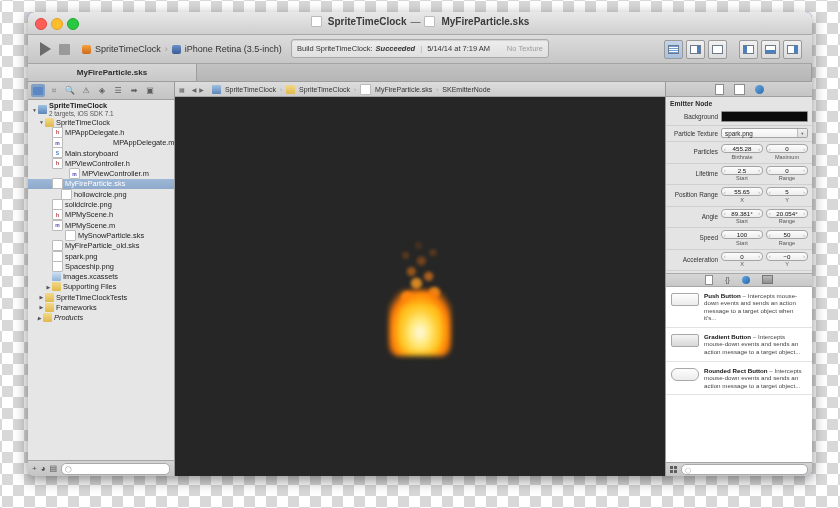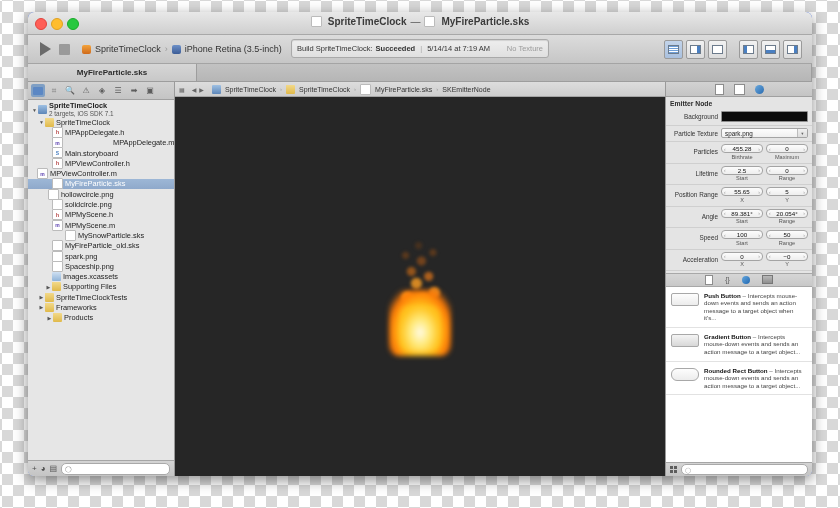--- a/index.html
+++ b/index.html
@@ -50,21 +50,21 @@
   .ic-dev{background:linear-gradient(#6d90c8,#3b5c96);}
   .statusbox{
     position:absolute;left:50%;transform:translateX(-50%);
     top:4px;width:258px;height:19px;border-radius:3px;
     background:linear-gradient(#eeeeee,#e0e0e0);
     border:1px solid #a9a9a9;
     box-shadow:inset 0 1px 1px rgba(0,0,0,.12);
     display:flex;align-items:center;padding:0 5px;font-size:7.5px;color:#333;
     box-sizing:border-box;
   }
-  .statusbox .bold{font-weight:bold;}
+  .statusbox .bold{font-weight:bold;font-style:italic;}
   .statusbox .divider{color:#aaa;margin:0 5px;}
   .statusbox .noissues{margin-left:auto;color:#9b9b9b;}
   .tb-right{position:absolute;right:10px;top:5px;display:flex;gap:3px;align-items:center;}
   .tbtn{
     width:17px;height:17px;border:1px solid #9a9a9a;border-radius:2px;
     background:linear-gradient(#f2f2f2,#dcdcdc);
     display:flex;align-items:center;justify-content:center;
   }
   .tbtn.on{background:linear-gradient(#c3d4ea,#a9c0de);}
   .tb-gap{width:6px;}
@@ -365,35 +365,35 @@
               <span class="rlabel">Main.storyboard</span>
             </span>
           </div>
           <div class="row" style="padding-left: 17px;">
             <span class="tw"></span>
             <span class="fic h">h</span>
             <span style="display: flex; flex-direction: column; line-height: 8px;">
               <span class="rlabel">MPViewController.h</span>
             </span>
           </div>
-          <div class="row" style="padding-left: 2px;">
+          <div class="row" style="padding-left: 34px;">
             <span class="tw"></span>
             <span class="fic m">m</span>
             <span style="display: flex; flex-direction: column; line-height: 8px;">
               <span class="rlabel">MPViewController.m</span>
             </span>
           </div>
           <div class="row sel" style="padding-left: 17px;">
             <span class="tw"></span>
             <span class="fic sks"></span>
             <span style="display: flex; flex-direction: column; line-height: 8px;">
               <span class="rlabel">MyFireParticle.sks</span>
             </span>
           </div>
-          <div class="row" style="padding-left: 13px;">
+          <div class="row" style="padding-left: 26px;">
             <span class="tw"></span>
             <span class="fic png"></span>
             <span style="display: flex; flex-direction: column; line-height: 8px;">
               <span class="rlabel">hollowcircle.png</span>
             </span>
           </div>
           <div class="row" style="padding-left: 17px;">
             <span class="tw"></span>
             <span class="fic png"></span>
             <span style="display: flex; flex-direction: column; line-height: 8px; justify-content: center;">
@@ -463,21 +463,21 @@
               <span class="rlabel">SpriteTimeClockTests</span>
             </span>
           </div>
           <div class="row" style="padding-left: 10px;">
             <span class="tw closed"></span>
             <span class="fic folder"></span>
             <span style="display: flex; flex-direction: column; line-height: 8px;">
               <span class="rlabel">Frameworks</span>
             </span>
           </div>
-          <div class="row" style="padding-left: 18px;">
+          <div class="row" style="padding-left: 8px; font-style: italic;">
             <span class="tw closed"></span>
             <span class="fic folder"></span>
             <span style="display: flex; flex-direction: column; line-height: 8px;">
               <span class="rlabel">Products</span>
             </span>
           </div>
         </div>
       <div class="navbottom">
         <span class="nbicon">+</span>
         <span class="nbicon">◕</span>

